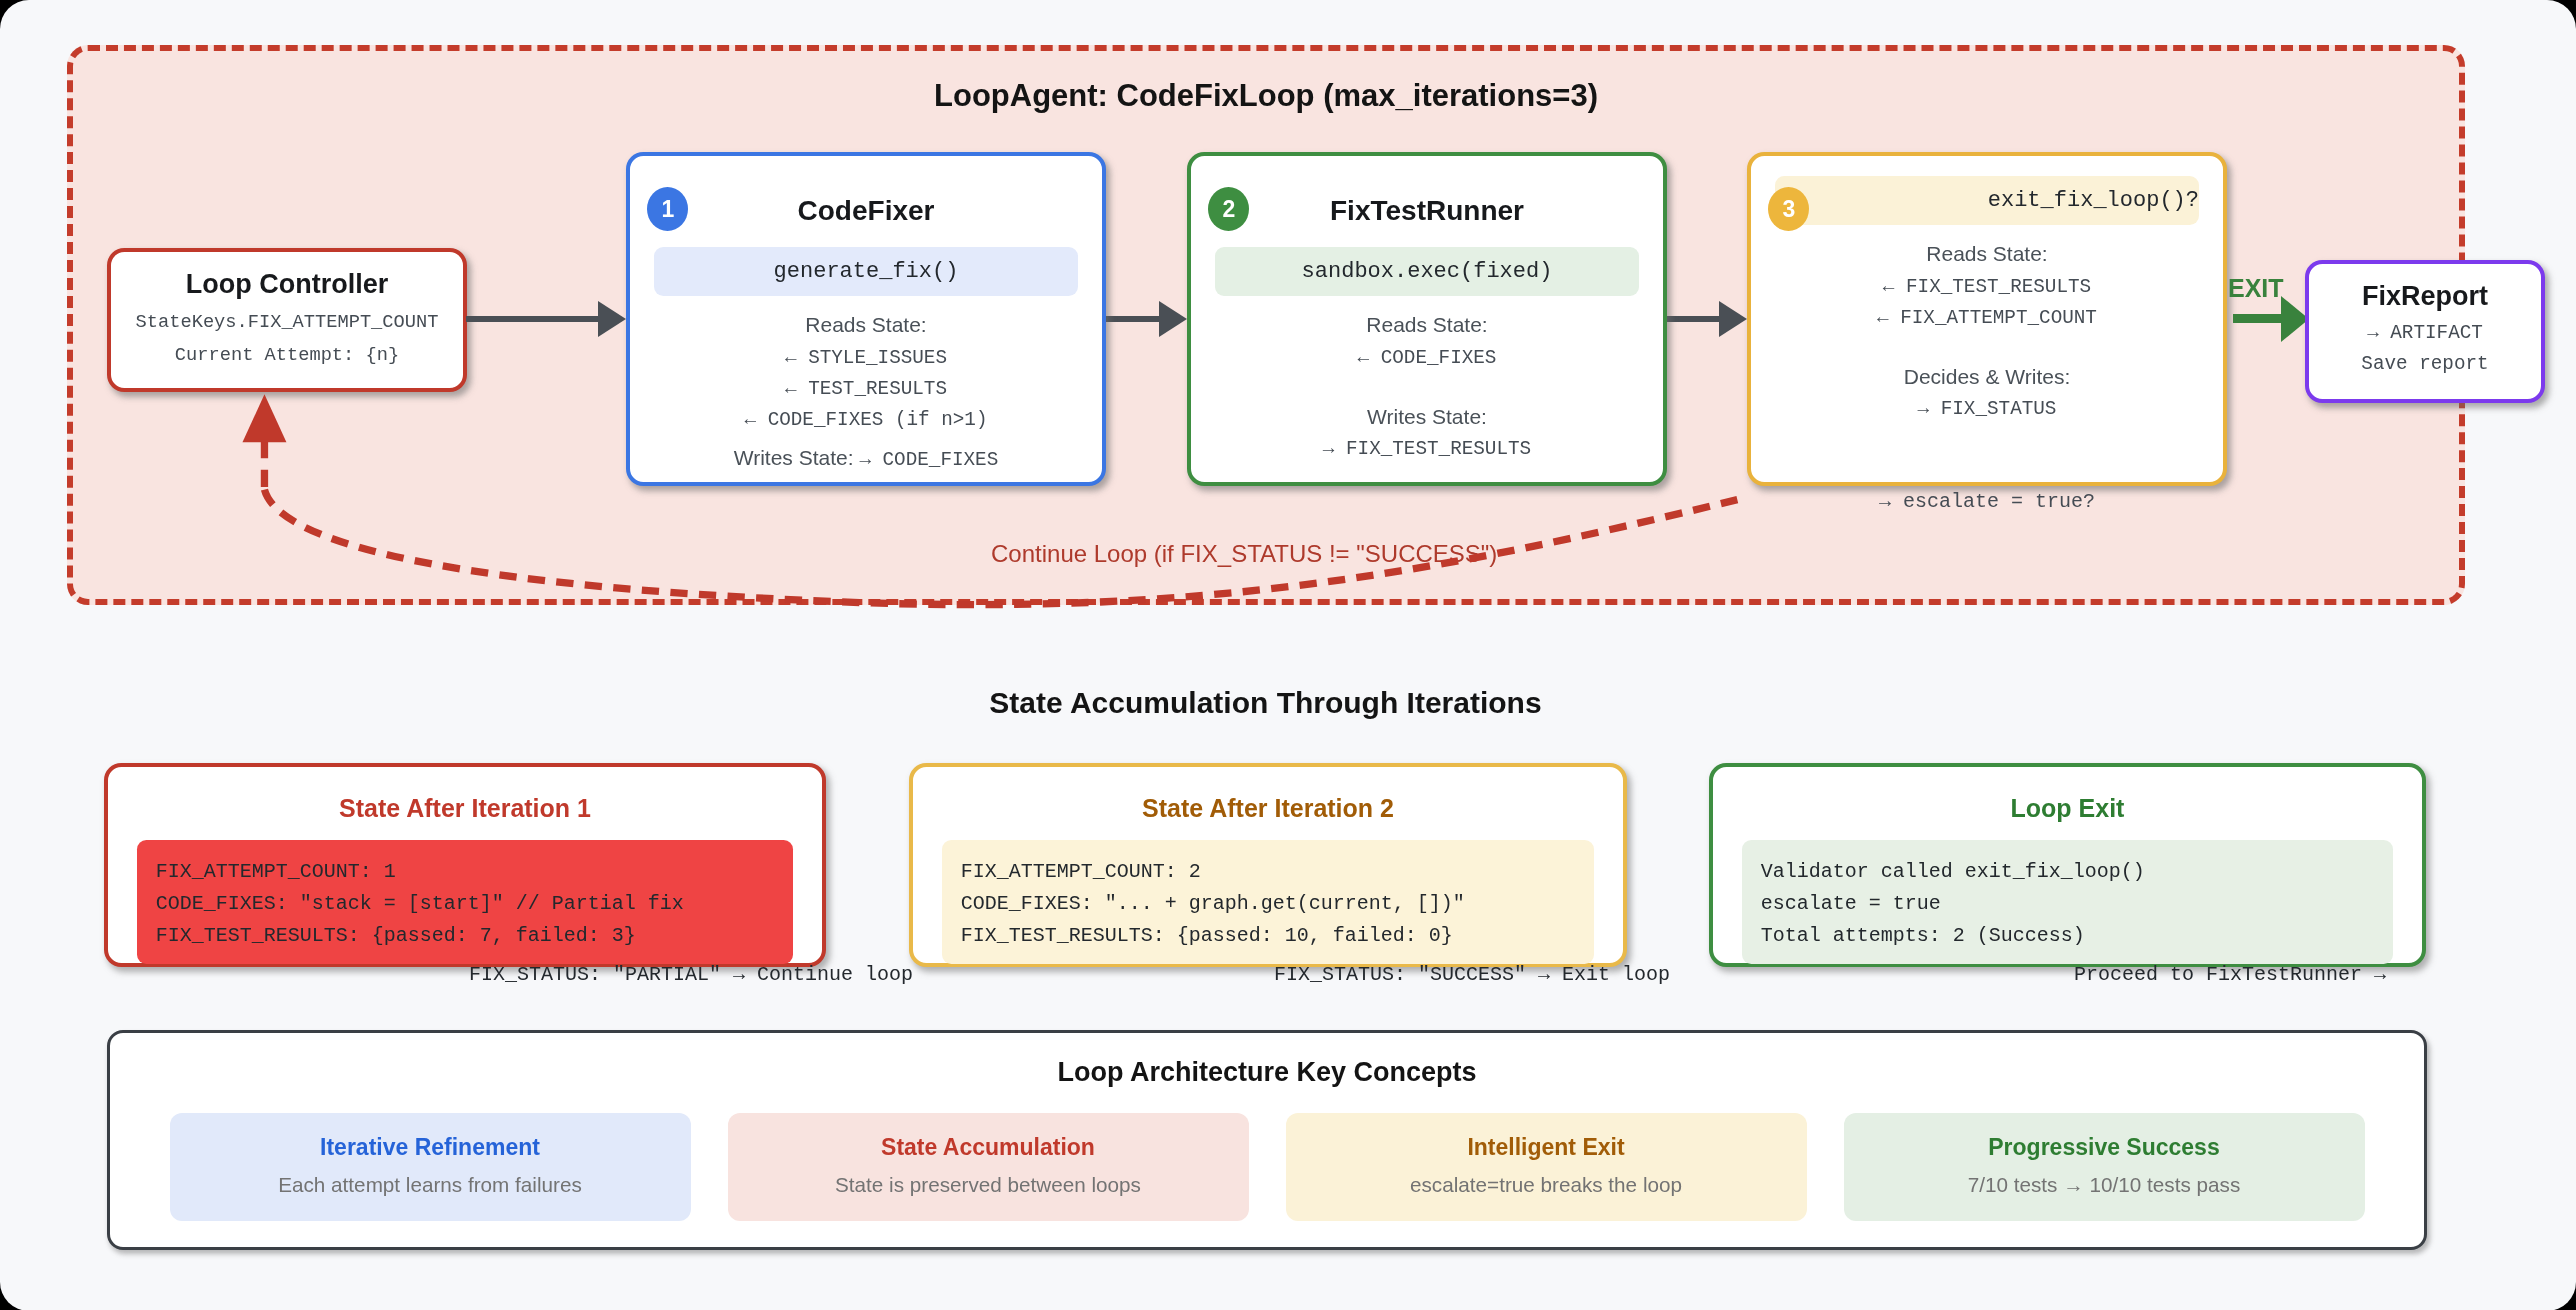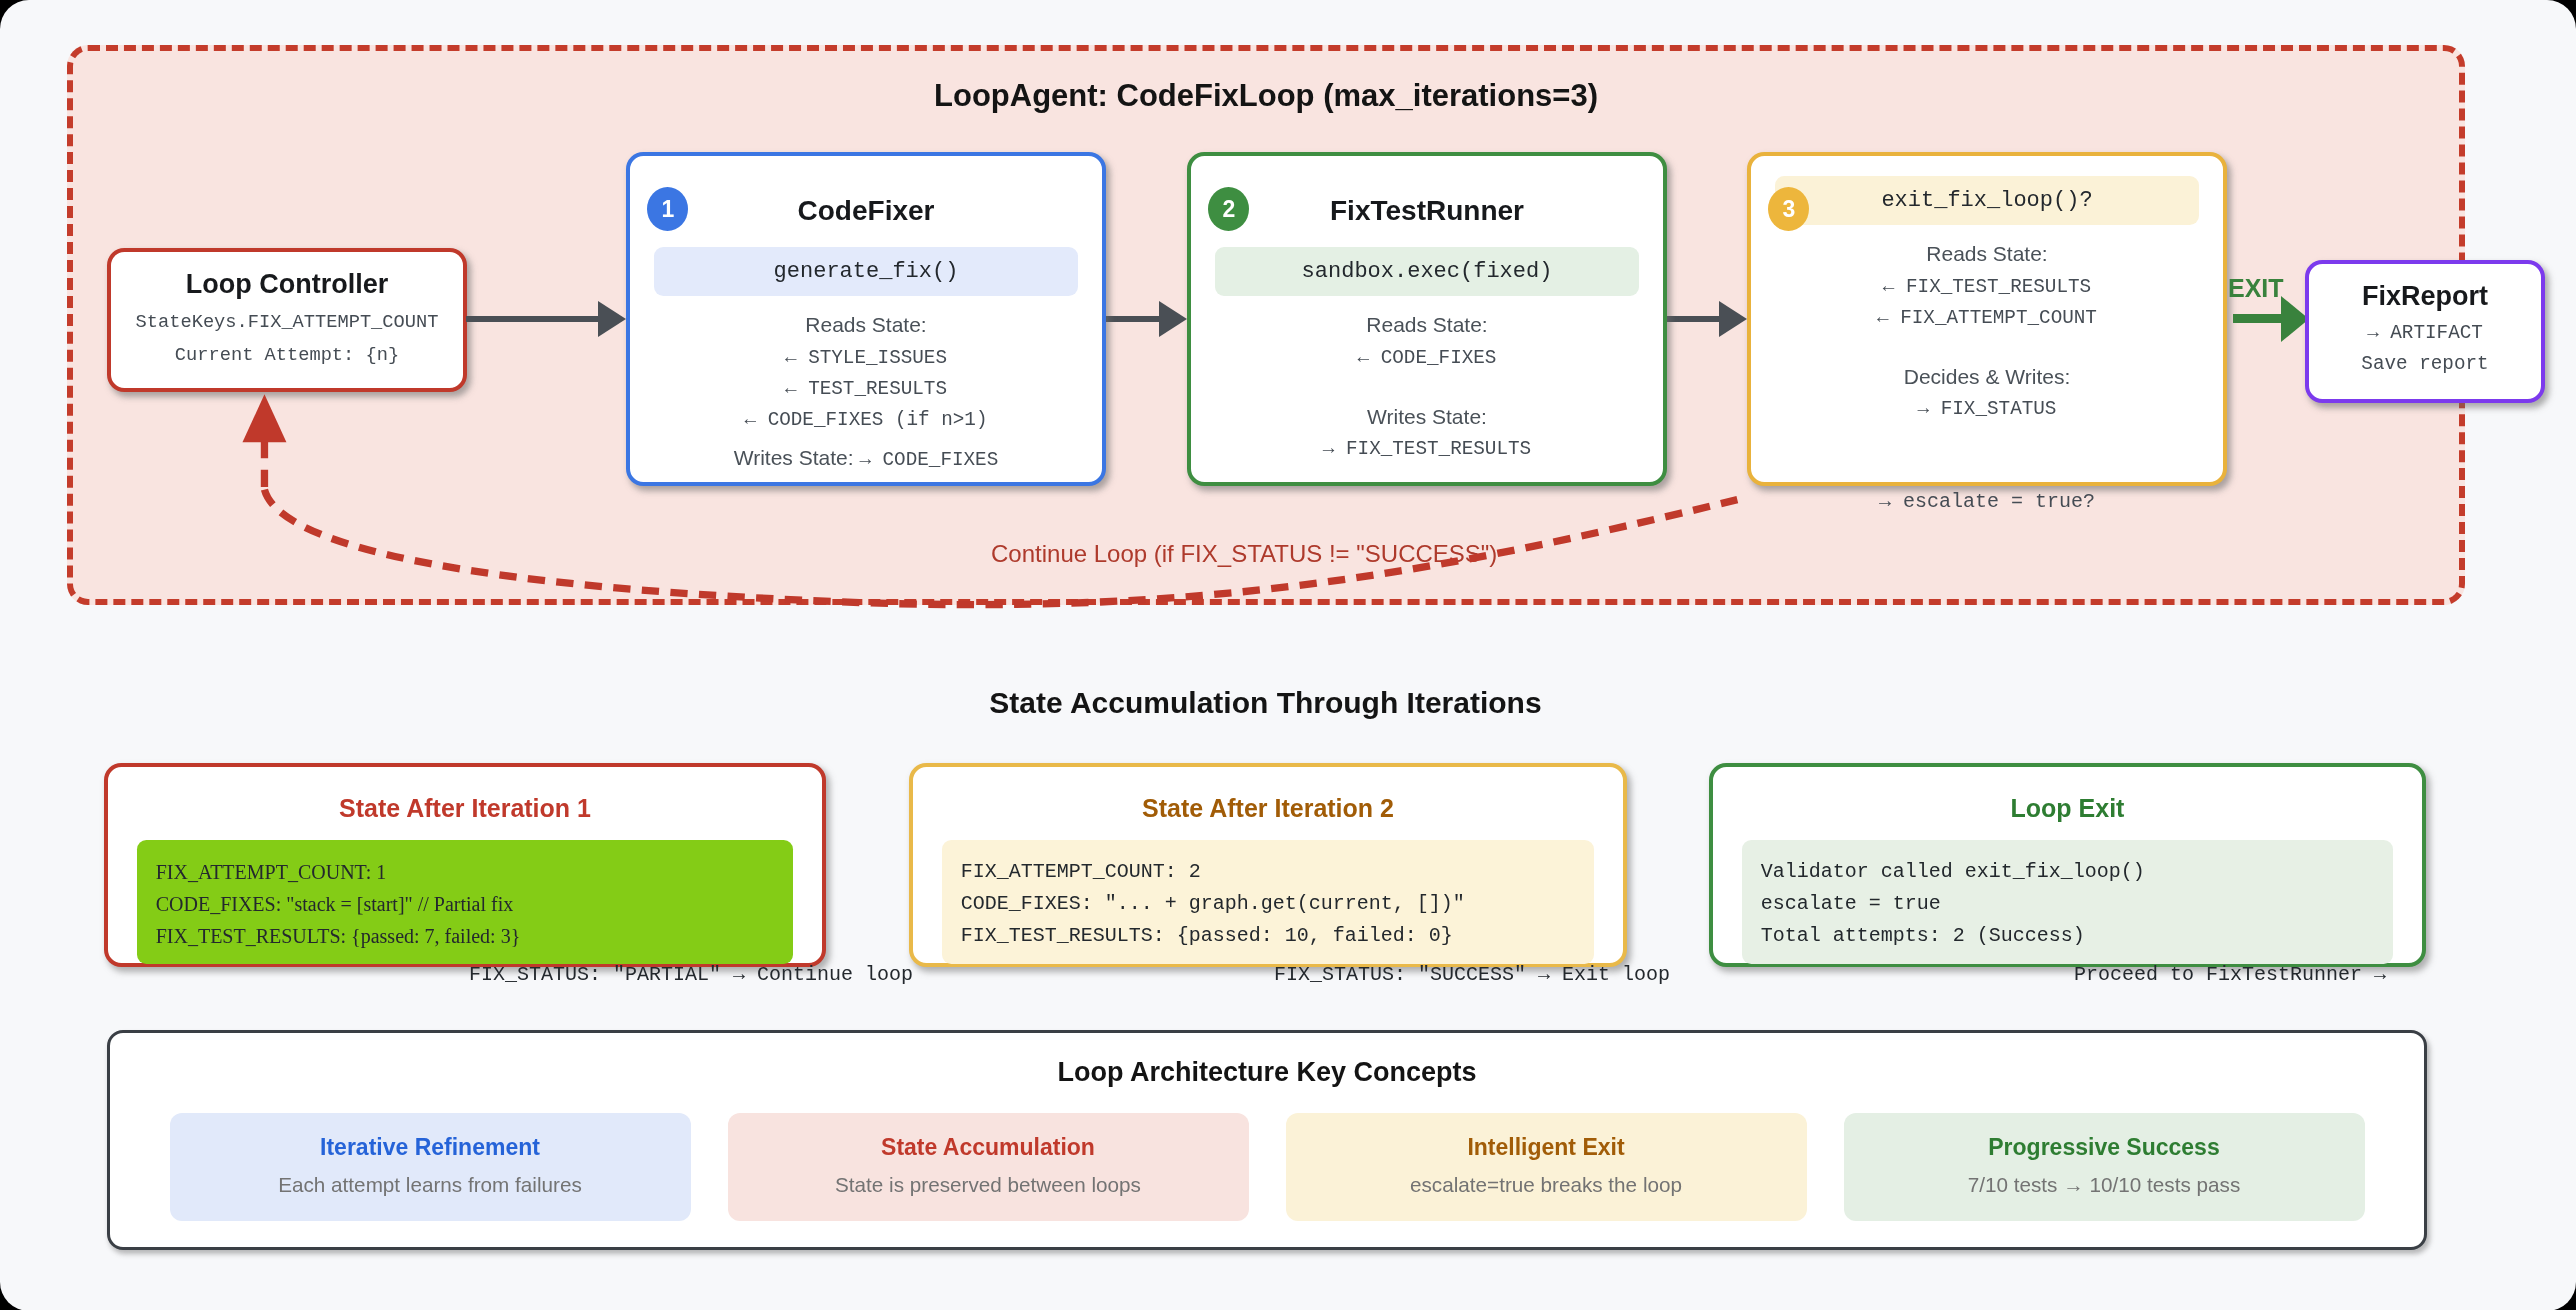--- a/index.html
+++ b/index.html
@@ -28,21 +28,21 @@
   .badge{position:absolute;left:17.3px;top:31px;width:41px;height:44px;border-radius:50%;
     color:#fff;font-size:23px;font-weight:bold;line-height:44px;text-align:center;}
   .blue  .badge{background:#3B76E3;}
   .green .badge{background:#3E8E41;}
   .amber .badge{background:#EDB63C;}
   .agent h2{margin:39px 0 0;font-size:28px;font-weight:bold;color:#17191C;}
   .pill{margin:20px 24px 0;height:49px;line-height:49px;border-radius:9.3px;
     font-size:22px;color:#23282D;}
   .blue  .pill{background:#E3EAFB;}
   .green .pill{background:#E4F0E4;border-radius:9px;}
-  .amber .pill{background:#FBF2D7;}
+  .amber .pill{background:#FBF2D7;text-align:right;}
   .slabel{margin-top:17.3px;font-size:21px;color:#4A5158;}
   .mline{margin-top:9.3px;font-size:19.3px;color:#454C54;}
   .gap{height:18.7px;}
   .wvalue{font-size:19.3px;color:#454C54;}
   .overflow-esc{position:absolute;left:0;right:0;bottom:-31px;text-align:center;
     font-size:20px;color:#454C54;white-space:nowrap;}
 
   .report{left:2305px;top:260px;width:240px;height:143px;border:4.7px solid #7C3AED;text-align:center;z-index:5;}
   .report h2{margin:17.3px 0 0;font-size:27px;font-weight:bold;color:#17191C;}
   .report .rline{margin-top:9.3px;font-size:19.3px;color:#454C54;}
@@ -65,21 +65,21 @@
     font-size:30px;font-weight:bold;color:#141414;}
   .scard{position:absolute;top:763px;height:204px;background:#fff;box-sizing:border-box;
     border-radius:17.3px;box-shadow:3.3px 4.7px 6.7px rgba(105,105,105,.5);}
   .scard h3{margin:27px 0 0;text-align:center;font-size:25px;font-weight:bold;}
   .scard.c1{left:104px;width:722px;border:4px solid #C0392B;}
   .scard.c2{left:909px;width:718px;border:4px solid #E9B949;}
   .scard.c3{left:1709px;width:717px;border:4px solid #3E8E41;}
   .c1 h3{color:#C0392B;} .c2 h3{color:#A15C07;} .c3 h3{color:#2E7D32;}
   .codeblock{margin:17.3px 29px 0;border-radius:9.3px;padding:16px 18.7px 12px;
     font-size:20px;line-height:32px;color:#23282D;}
-  .c1 .codeblock{background:#84cc16;font-family:Liberation Serif, serif;} .c2 .codeblock{background:#FCF3D8;} .c3 .codeblock{background:#E7F0E5;}
+  .c1 .codeblock{background:#ef4444;} .c2 .codeblock{background:#FCF3D8;} .c3 .codeblock{background:#E7F0E5;}
   .codeline{white-space:pre;}
   .overflow-line{margin:-5.3px 0 0 361px;font-size:20px;line-height:32px;color:#23282D;white-space:pre;}
 
   
   .concepts{position:absolute;left:107px;top:1030px;width:2320px;height:220px;box-sizing:border-box;
     background:#fff;border:3.3px solid #3A3F45;border-radius:16px;box-shadow:2.7px 4px 5.3px rgba(105,105,105,.45);}
   .concepts h3{margin:24px 5px 0;text-align:center;font-size:27px;font-weight:bold;color:#141414;}
   .pills{display:flex;justify-content:center;gap:37px;margin-top:25px;}
   .cpill{width:521px;height:108px;border-radius:12px;text-align:center;box-sizing:border-box;}
   .cpill .ptitle{margin-top:21px;font-size:23px;font-weight:bold;}

